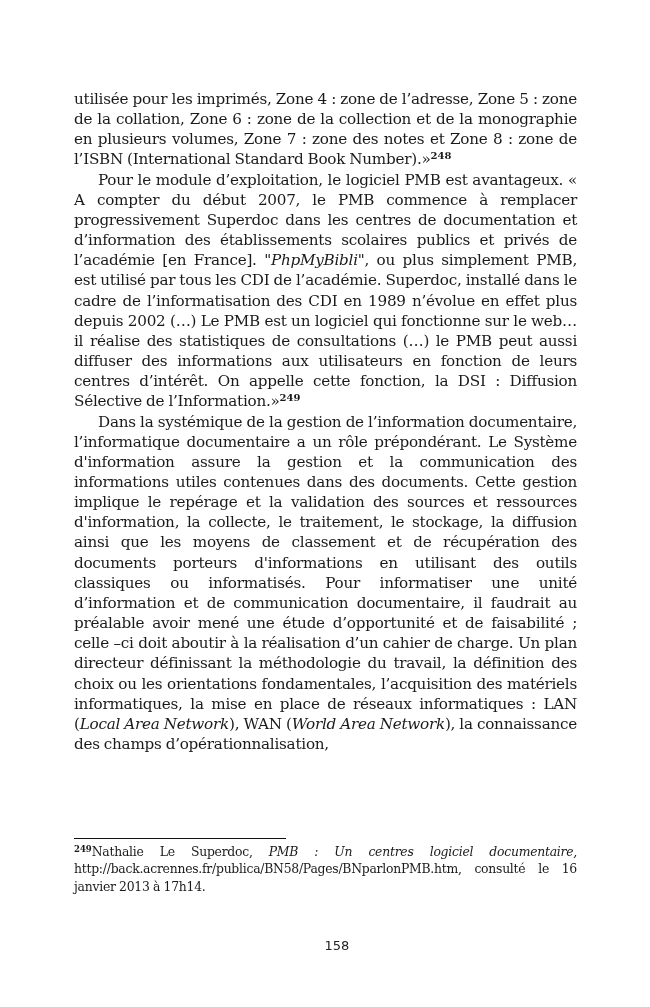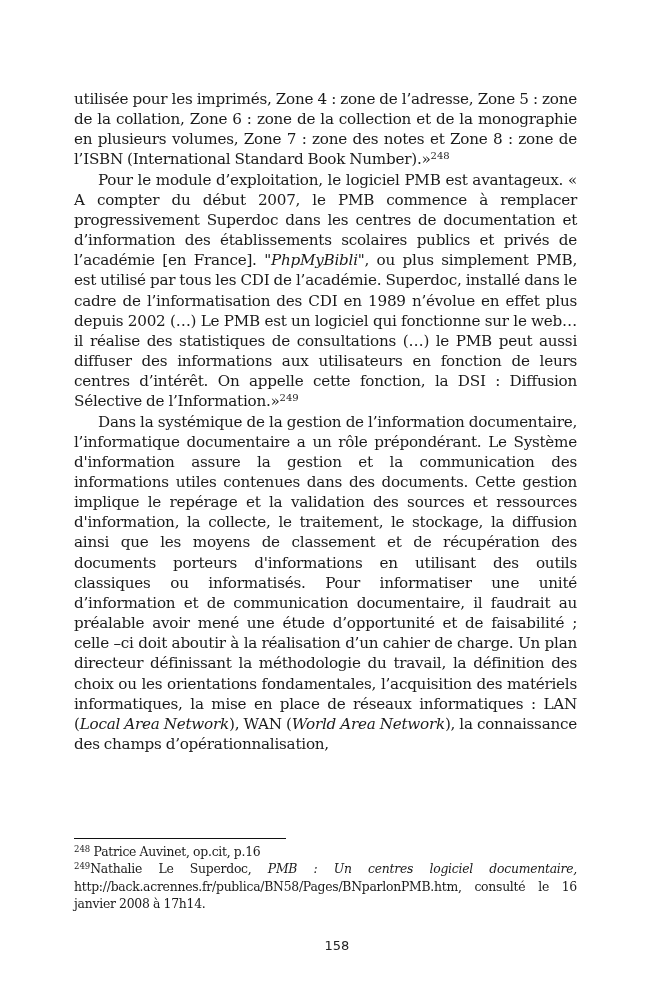--- a/index.html
+++ b/index.html
@@ -30,20 +30,21 @@
       word-spacing: -0.5px;
     }
     .body-text p.indent {
       text-indent: 24px;
     }
     sup {
       font-size: 10px;
       line-height: 0;
       vertical-align: 5px;
       letter-spacing: 0;
+      font-weight: bold;
     }
     em { font-style: italic; margin-top: 11px; }
     .footnote-rule {
       position: absolute;
       left: 74px;
       top: 838px;
       width: 212px;
       height: 0;
       border-top: 1px solid #111;
     }
@@ -82,17 +83,16 @@
 
 <div class="page body-text">
   <p><span>utilisée pour les imprimés, Zone 4 : zone de l’adresse, Zone 5 : zone de la collation, Zone 6 : zone de la collection et de la monographie en plusieurs volumes, Zone 7 : zone des notes et Zone 8 : zone de l’ISBN (International Standard Book Number).»</span><sup>248</sup></p>
   <p class="indent"><span>Pour le module d’exploitation, le logiciel PMB est avantageux. « A compter du début 2007, le PMB commence à remplacer progressivement Superdoc dans les centres de documentation et d’information des établissements scolaires publics et privés de l’académie [en France]. "</span><em>PhpMyBibli</em><span>", ou plus simplement PMB, est utilisé par tous les CDI de l’académie. Superdoc, installé dans le cadre de l’informatisation des CDI en 1989 n’évolue en effet plus depuis 2002 (…) Le PMB est un logiciel qui fonctionne sur le web… il réalise des statistiques de consultations (…) le  PMB peut aussi diffuser des informations aux utilisateurs en fonction de leurs centres d’intérêt. On appelle cette fonction, la DSI : Diffusion Sélective de l’Information.»</span><sup>249</sup></p>
   <p class="indent"><span>Dans la systémique de la gestion de l’information documentaire, l’informatique documentaire a un rôle prépondérant. Le Système d'information assure la gestion et la communication des informations utiles contenues dans des documents. Cette gestion implique le repérage et la validation des sources et ressources d'information, la collecte, le traitement, le stockage, la diffusion ainsi que les moyens de classement et de récupération des documents porteurs d'informations en utilisant des outils classiques ou informatisés. Pour informatiser une unité d’information et de communication documentaire, il faudrait au préalable avoir mené une étude d’opportunité et de faisabilité ; celle –ci doit aboutir à la réalisation d’un cahier de charge. Un plan directeur définissant la méthodologie du travail, la définition des choix ou les orientations fondamentales, l’acquisition des matériels informatiques, la mise en place de réseaux informatiques : LAN (</span><em>Local Area Network</em><span>), WAN (</span><em>World Area Network</em><span>), la connaissance des champs d’opérationnalisation,</span></p>
 </div>
 
 <div class="footnote-rule"></div>
 
 <div class="footnotes">
-  <p><sup>248</sup><span> Patrice Auvinet, op.cit, p.16</span></p>
-  <p><sup>249</sup><span>Nathalie Le Superdoc, </span><em>PMB : Un centres logiciel documentaire,</em><span> http://back.acrennes.fr/publica/BN58/Pages/BNparlonPMB.htm, consulté le 16 janvier 2008 à 17h14.</span></p>
+  <p><sup>249</sup><span>Nathalie Le Superdoc, </span><em>PMB : Un centres logiciel documentaire,</em><span> http://back.acrennes.fr/publica/BN58/Pages/BNparlonPMB.htm, consulté le 16 janvier 2013 à 17h14.</span></p>
 </div>
 
 <div class="page-number">158</div>
 
 </body></html>

